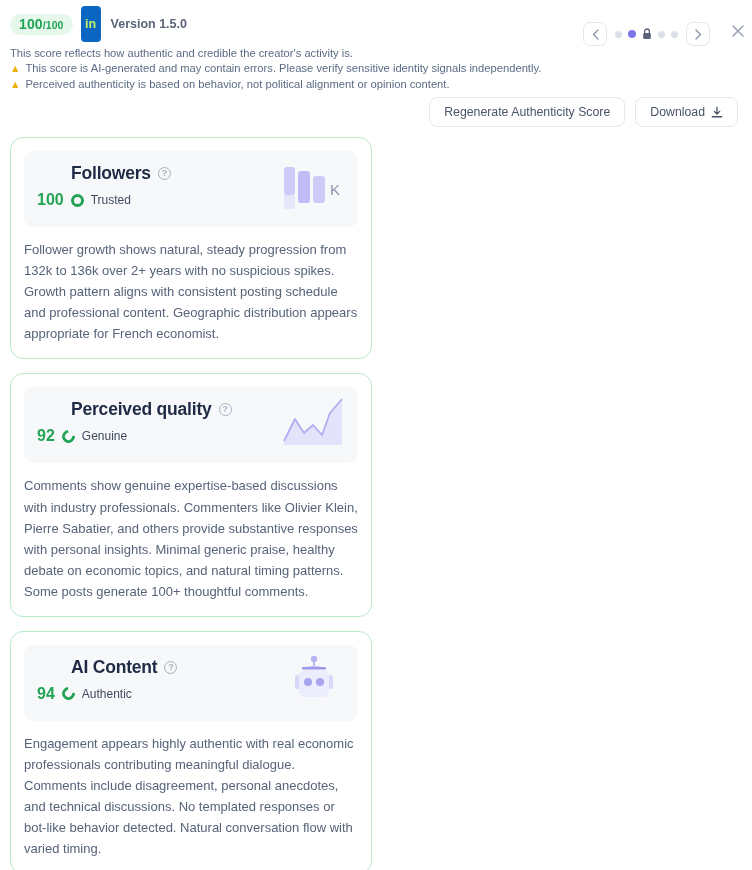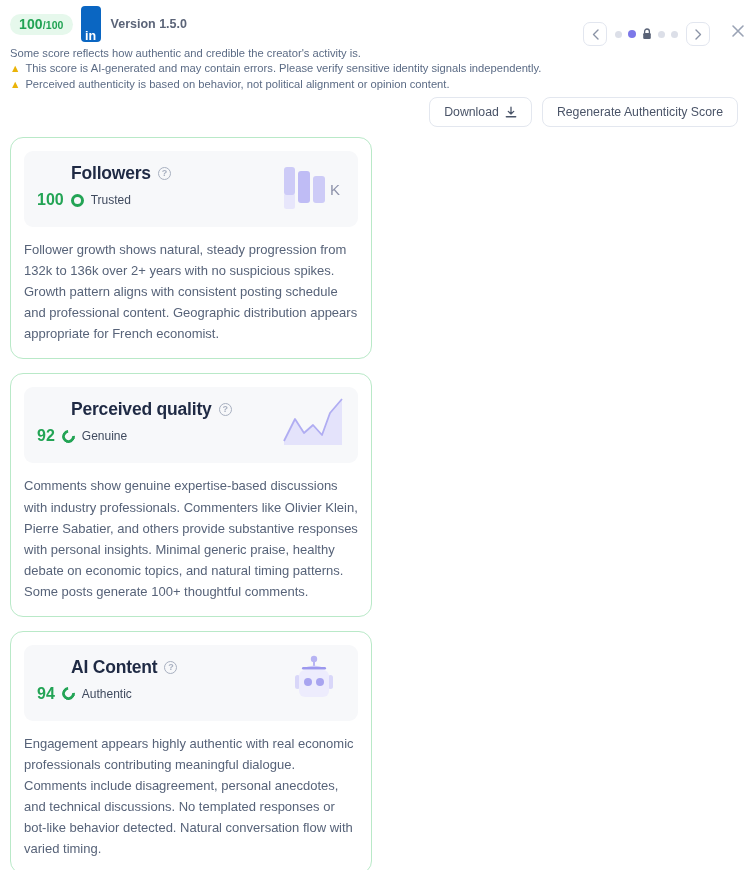--- a/index.html
+++ b/index.html
@@ -17,22 +17,22 @@
   .title-row { display: flex; align-items: center; gap: 8px; }
   .score-pill {
     background: #e6f8ec; color: #22a354;
     border-radius: 11px; padding: 2px 9px 3px 9px;
     font-size: 14px; font-weight: 700; letter-spacing: .1px;
     display: inline-flex; align-items: baseline; gap: 0px;
   }
   .score-pill .den { font-size: 10.5px; font-weight: 700; }
   .li-icon {
     width: 20px; height: 36px; border-radius: 4px; background: #0a66c2;
-    display: inline-flex; align-items: flex-end; justify-content: center;
-    color: #ffffff; font-size: 12.5px; font-weight: 700; line-height: 1;
+    display: inline-flex; align-items: center; justify-content: center;
+    color: #bef264; font-size: 12.5px; font-weight: 700; line-height: 1;
     font-family: "Liberation Sans", sans-serif;
   }
   .app-title { font-size: 20px; font-weight: 700; color: #1f2a44; letter-spacing: -.2px; }
   .version { font-size: 12.5px; color: #5b6478; font-weight: 700; margin-left: 2px; }
 
   .sub-line { font-size: 11.2px; color: #5b6b85; margin-top: 5px; }
   .warn-line { font-size: 11.2px; color: #5b6b85; margin-top: 3px; display: flex; align-items: flex-start; gap: 5px; }
   .warn-ico { color: #eab308; font-size: 10.5px; line-height: 1.25; }
 
   
@@ -102,21 +102,21 @@
         <span>100</span>
           <span class="den">/</span>
           <span class="den">100</span>
       </span>
       <span class="li-icon">
           <span>in</span>
         </span>
       <span class="version">Version 1.5.0</span>
     </div>
 
-    <div class="sub-line">Some score reflects how authentic and credible the creator's activity is.</div>
+    <div class="sub-line">This score reflects how authentic and credible the creator's activity is.</div>
 
     <div class="warn-line">
       <span class="warn-ico">▲</span>
       <span>This score is AI-generated and may contain errors. Please verify sensitive identity signals independently.</span>
     </div>
     <div class="warn-line">
       <span class="warn-ico">▲</span>
       <span>Perceived authenticity is based on behavior, not political alignment or opinion content.</span>
     </div>
 
@@ -147,28 +147,28 @@
 
     <div class="close-btn">
       <svg width="14" height="14" viewBox="0 0 14 14" fill="none">
           <path d="M2 2L12 12M12 2L2 12" stroke="#9aa3b5" stroke-width="1.6" stroke-linecap="round"></path>
         </svg>
     </div>
   </div>
 
   <div class="actions">
     <button class="btn">
+      <span>Regenerate Authenticity Score</span>
+    </button>
+    <button class="btn">
       <span>Download</span>
       <svg width="12" height="13" viewBox="0 0 12 13" fill="none">
           <path d="M6 1.2V8M6 8L3.3 5.4M6 8l2.7-2.6" stroke="#4a5468" stroke-width="1.3" stroke-linecap="round" stroke-linejoin="round"></path>
           <path d="M1.4 10.8h9.2" stroke="#4a5468" stroke-width="1.6" stroke-linecap="round"></path>
         </svg>
-    </button>
-    <button class="btn">
-      <span>Regenerate Authenticity Score</span>
     </button>
   </div>
 
   <div class="grid">
 
     <div class="card">
       <div class="card-head">
         <div class="card-title">
           <span>Followers</span>
           <span class="help-ico">?</span>

